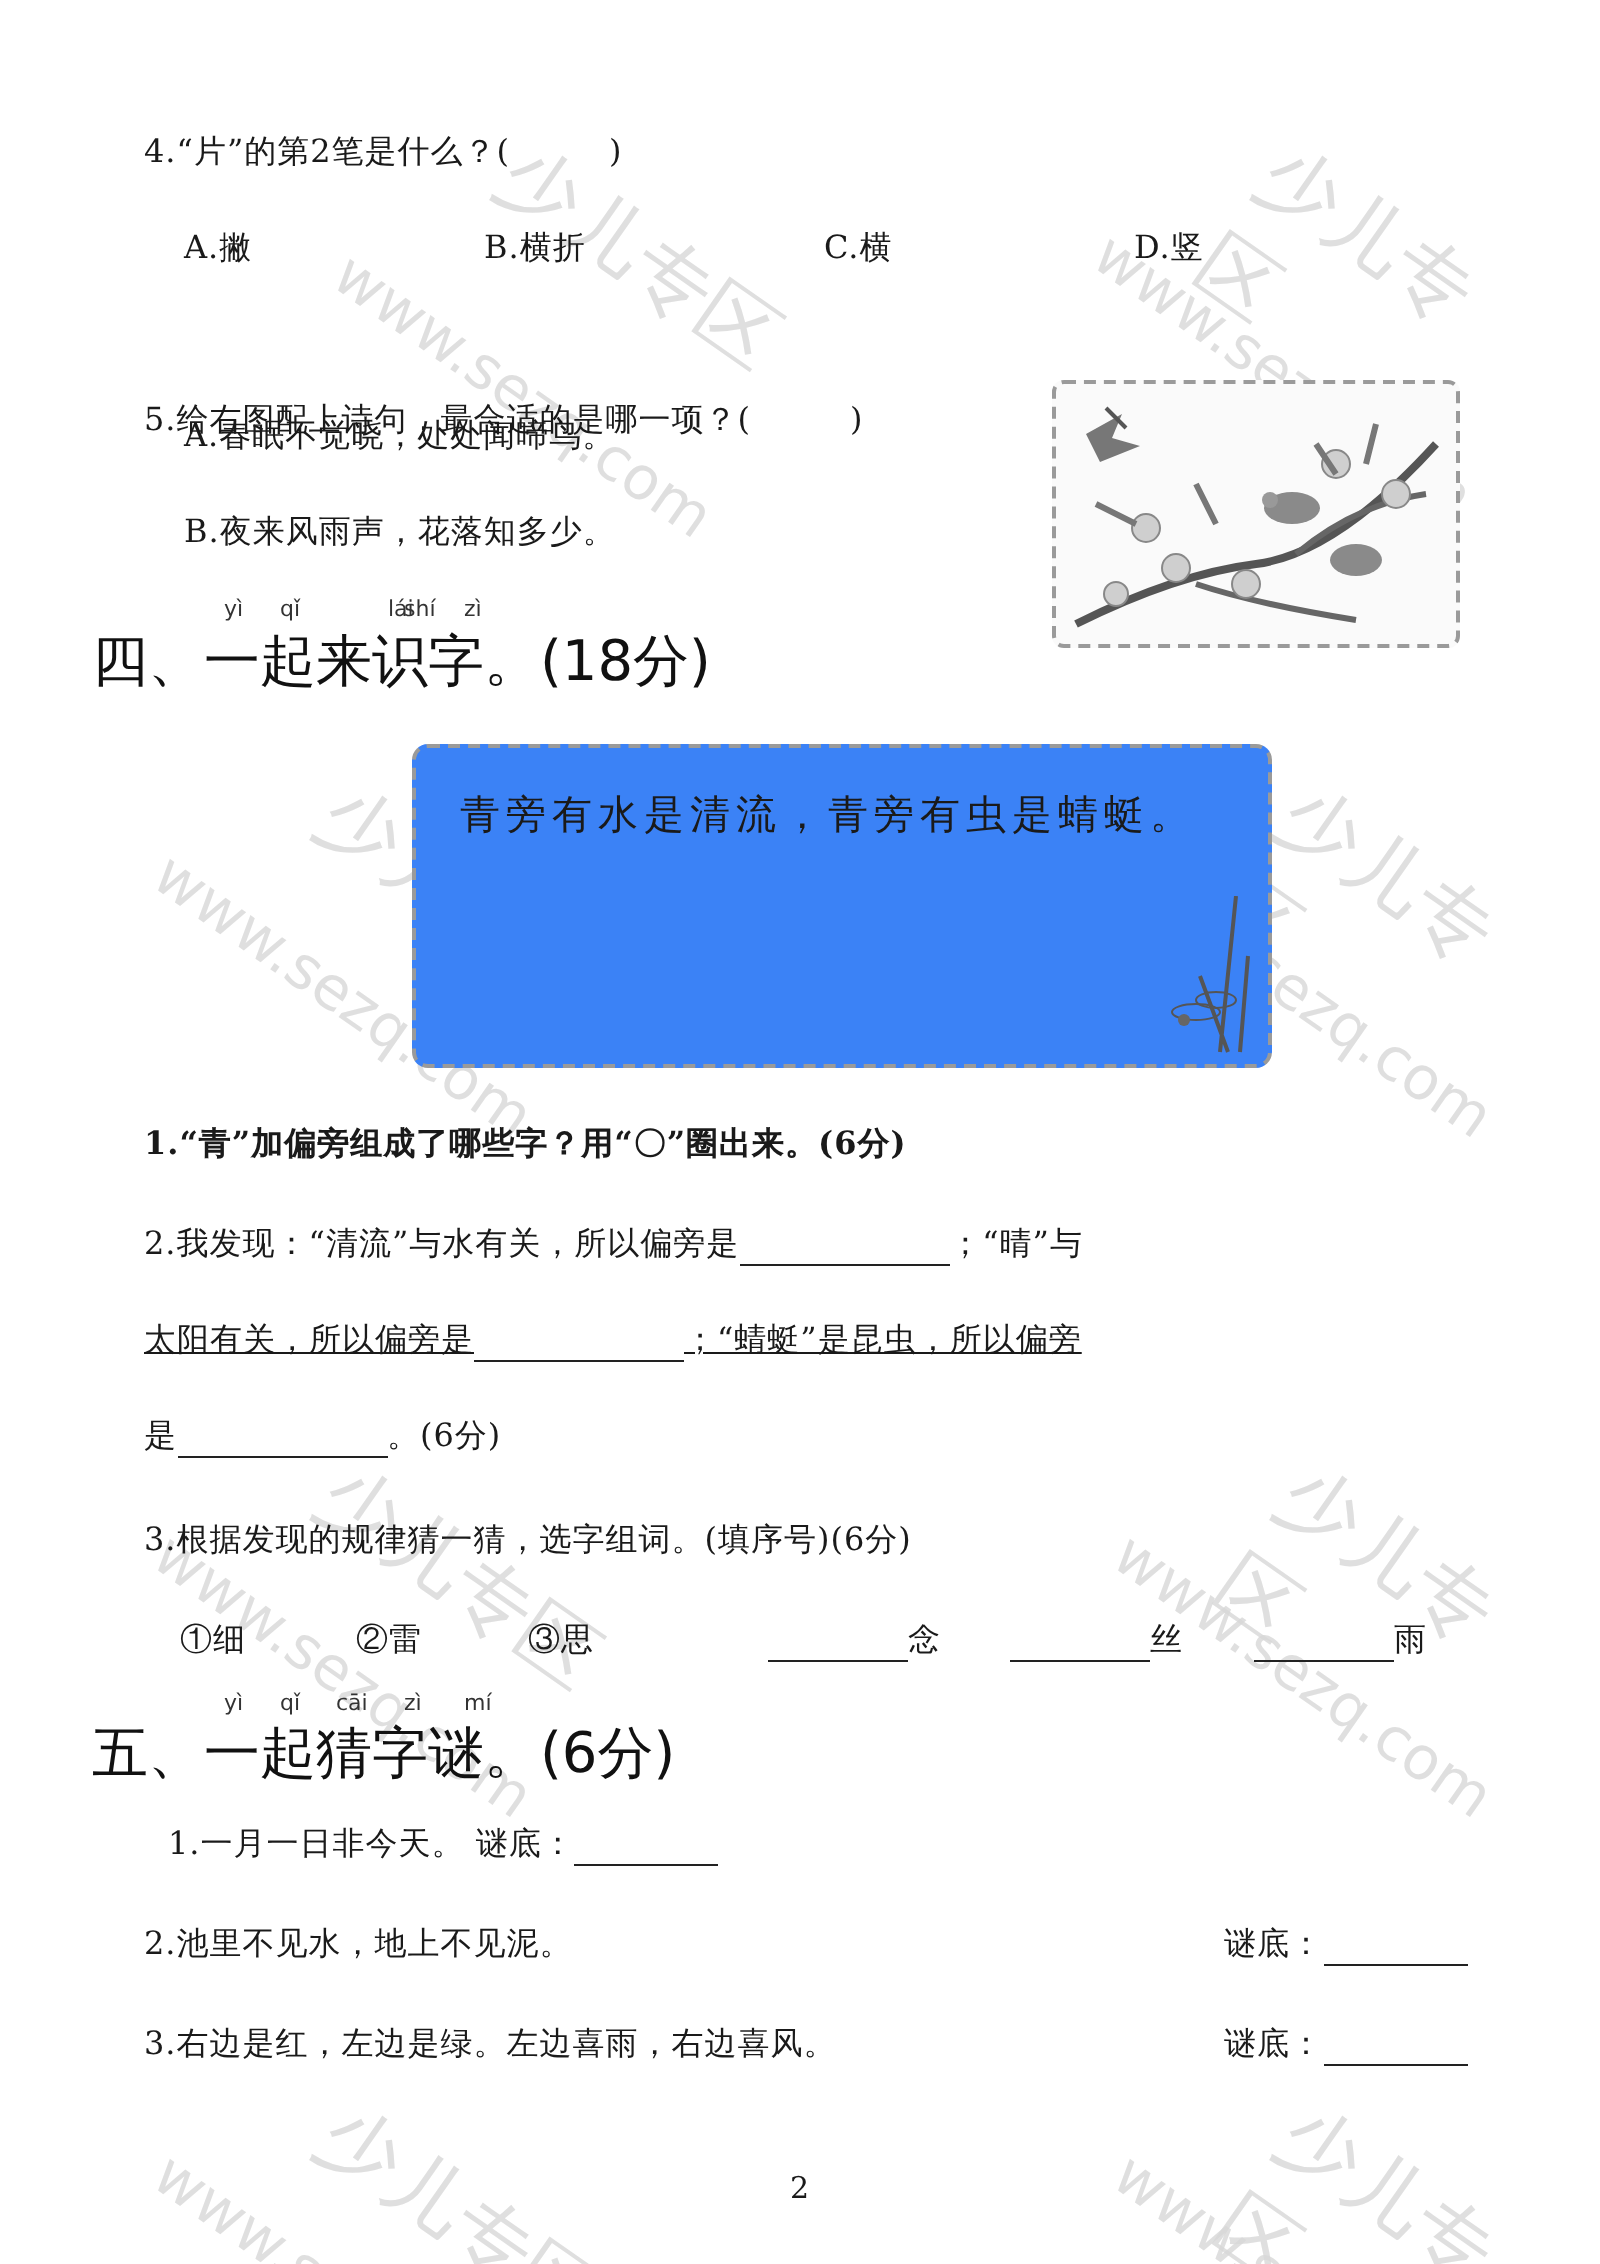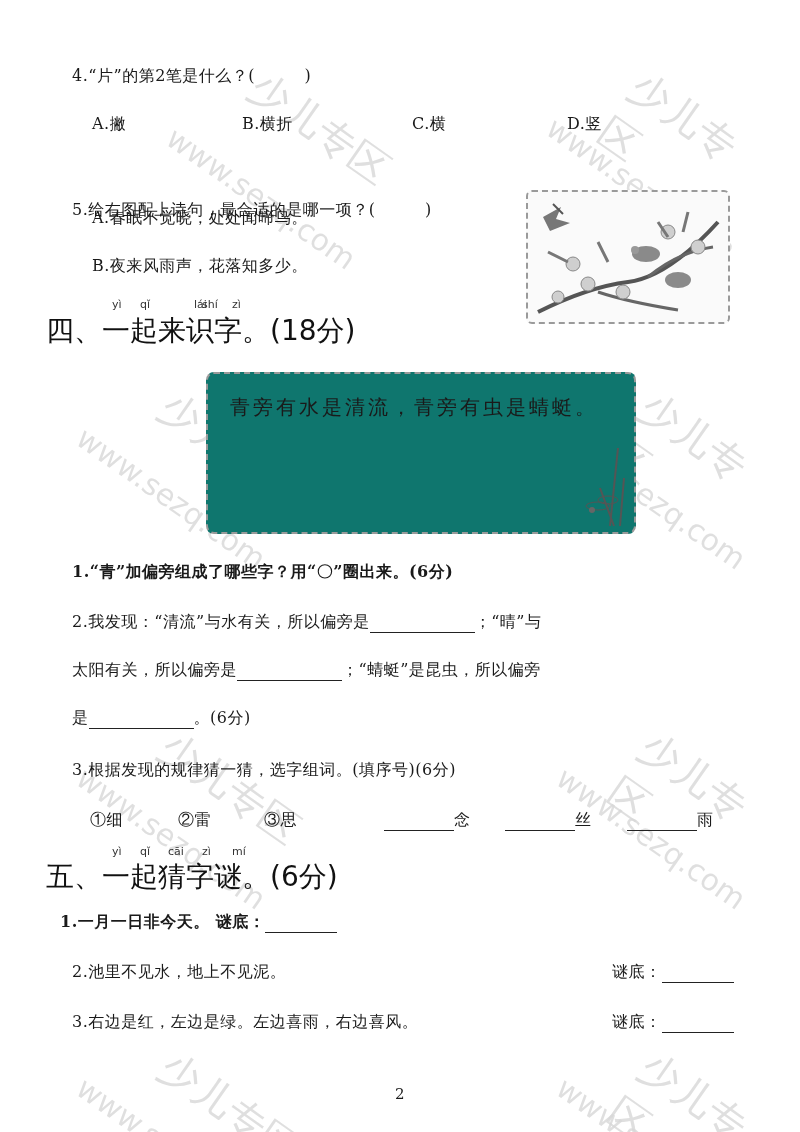--- a/index.html
+++ b/index.html
@@ -8,21 +8,21 @@
     font-family: "DejaVu Serif", "Liberation Serif", serif;
     color: #1a1a1a;
   }
   .abs { position: absolute; white-space: nowrap; }
   .q { font-size: 16px; letter-spacing: 0.5px; }
   .heading { font-family: "DejaVu Sans", "Liberation Sans", sans-serif; font-size: 28px; font-weight: normal; color: #111; }
   .pinyin { font-family: "DejaVu Sans", "Liberation Sans", sans-serif; font-size: 11px; color: #333; }
   .blank { display: inline-block; border-bottom: 1.5px solid #222; height: 20px; vertical-align: bottom; }
   .poem-box {
     position: absolute; left: 206px; top: 372px; width: 426px; height: 158px;
-    border: 2px dashed #9a9a9a; border-radius: 8px; background: #0f766e;
+    border: 2px dashed #9a9a9a; border-radius: 8px; background: #3b82f6;
   }
   .poem-line { position: absolute; left: 22px; font-size: 20px; letter-spacing: 3px; font-family: "DejaVu Serif", serif; }
   .pic-box {
     position: absolute; left: 526px; top: 190px; width: 200px; height: 130px;
     border: 2px dashed #9a9a9a; border-radius: 6px; background: #fafafa;
   }
   .watermark {
     position: absolute; color: #d8d8d8; font-family: "DejaVu Sans", sans-serif;
     transform: rotate(35deg); transform-origin: left top; pointer-events: none; opacity: 0.8;
   }
@@ -97,21 +97,21 @@
     <ellipse cx="28" cy="52" rx="10" ry="4" fill="none" stroke="#555"></ellipse>
     <circle cx="12" cy="62" r="3" fill="#666"></circle>
   </svg>
 </div>
 
 <div class="abs q" style="left:72px;top:562px;font-weight:bold;">1.“青”加偏旁组成了哪些字？用“〇”圈出来。(6分)</div>
 
 <div class="abs q" style="left:72px;top:612px;">
   <span>2.我发现：“清流”与水有关，所以偏旁是</span><span class="blank" style="width:105px;"></span><span>；“晴”与</span>
 </div>
-<div class="abs q" style="left:72px;top:660px;">
+<div class="abs q" style="left:72px;top:660px;text-decoration:underline;">
   <span>太阳有关，所以偏旁是</span><span class="blank" style="width:105px;"></span><span>；“蜻蜓”是昆虫，所以偏旁</span>
 </div>
 <div class="abs q" style="left:72px;top:708px;">
   <span>是</span><span class="blank" style="width:105px;"></span><span>。(6分)</span>
 </div>
 
 <div class="abs q" style="left:72px;top:760px;">3.根据发现的规律猜一猜，选字组词。(填序号)(6分)</div>
 <div class="abs q" style="left:90px;top:810px;">①细</div>
 <div class="abs q" style="left:178px;top:810px;">②雷</div>
 <div class="abs q" style="left:264px;top:810px;">③思</div>
@@ -127,21 +127,21 @@
 
 <div class="abs pinyin" style="left:112px;top:845px;">
   <span style="position:absolute;left:0;">yì</span>
   <span style="position:absolute;left:28px;">qǐ</span>
   <span style="position:absolute;left:56px;">cāi</span>
   <span style="position:absolute;left:90px;">zì</span>
   <span style="position:absolute;left:120px;">mí</span>
 </div>
 <div class="abs heading" style="left:46px;top:858px;">五、一起猜字谜。(6分)</div>
 
-<div class="abs q" style="left:60px;top:912px;font-weight:bold;">
+<div class="abs q" style="left:84px;top:912px;">
   <span>1.一月一日非今天。</span>
   <span>谜底：</span><span class="blank" style="width:72px;"></span>
 </div>
 <div class="abs q" style="left:72px;top:962px;">2.池里不见水，地上不见泥。</div>
 <div class="abs q" style="left:612px;top:962px;">
   <span>谜底：</span><span class="blank" style="width:72px;"></span>
 </div>
 <div class="abs q" style="left:72px;top:1012px;">3.右边是红，左边是绿。左边喜雨，右边喜风。</div>
 <div class="abs q" style="left:612px;top:1012px;">
   <span>谜底：</span><span class="blank" style="width:72px;"></span>

